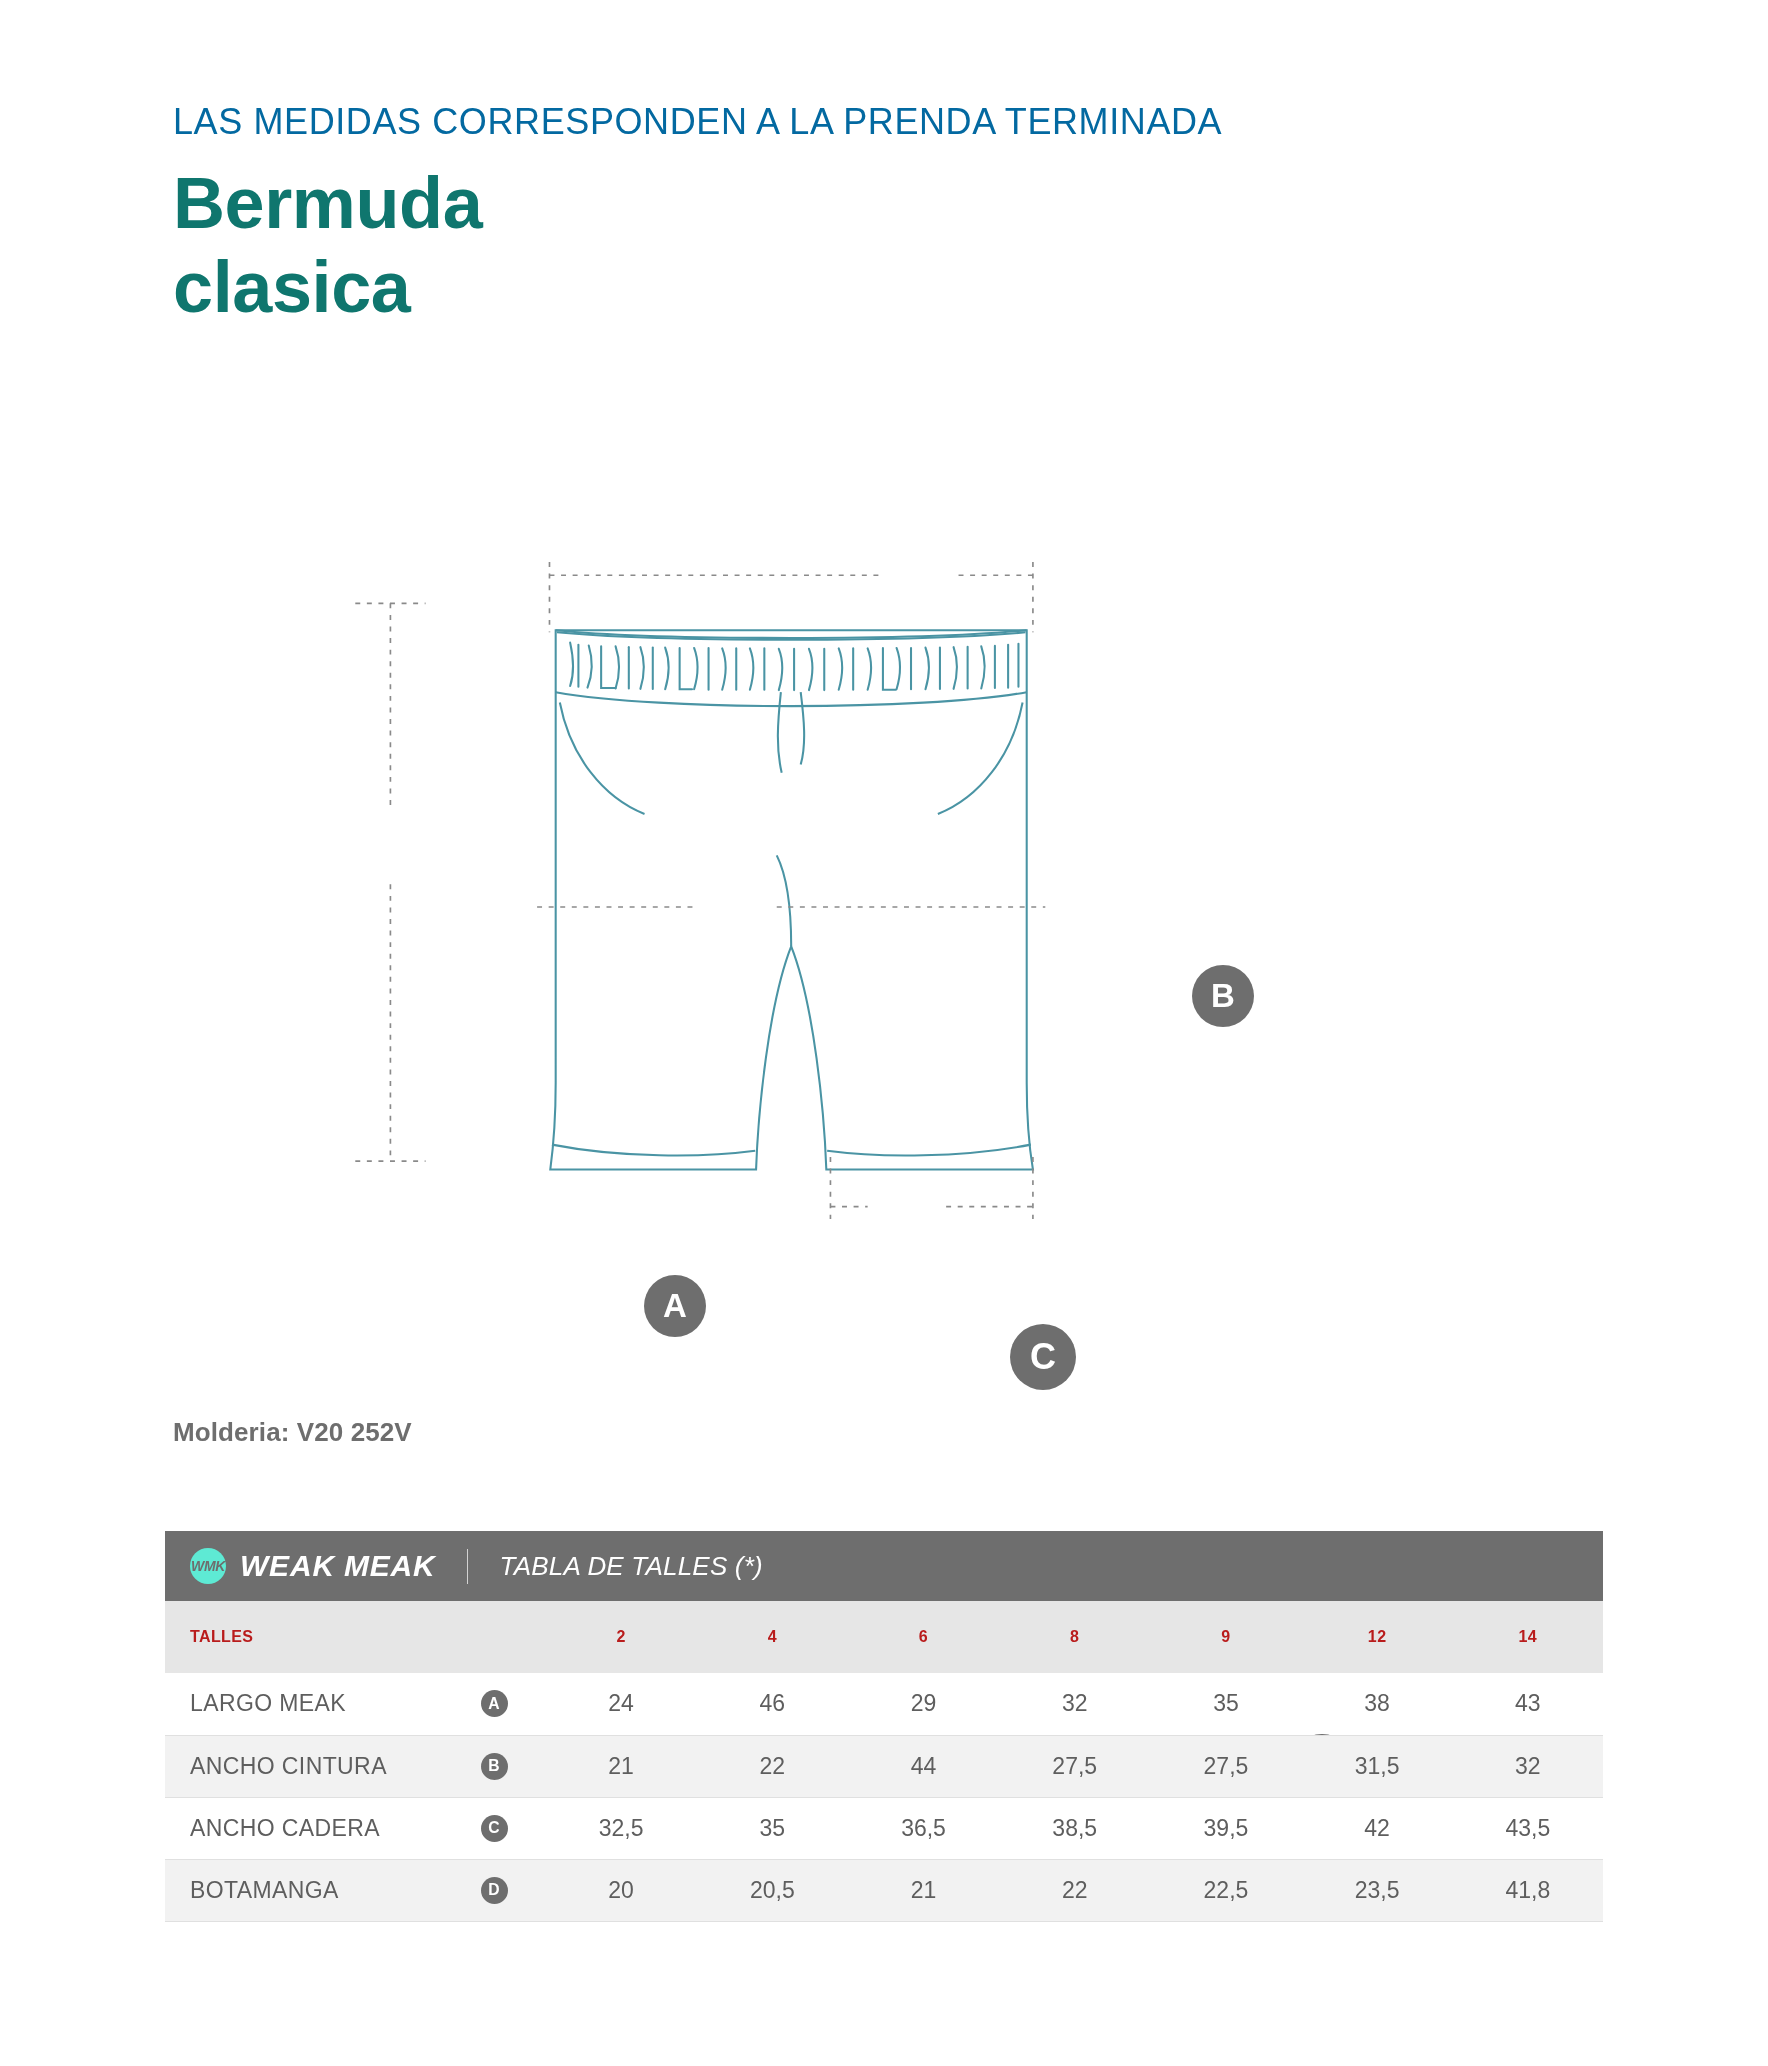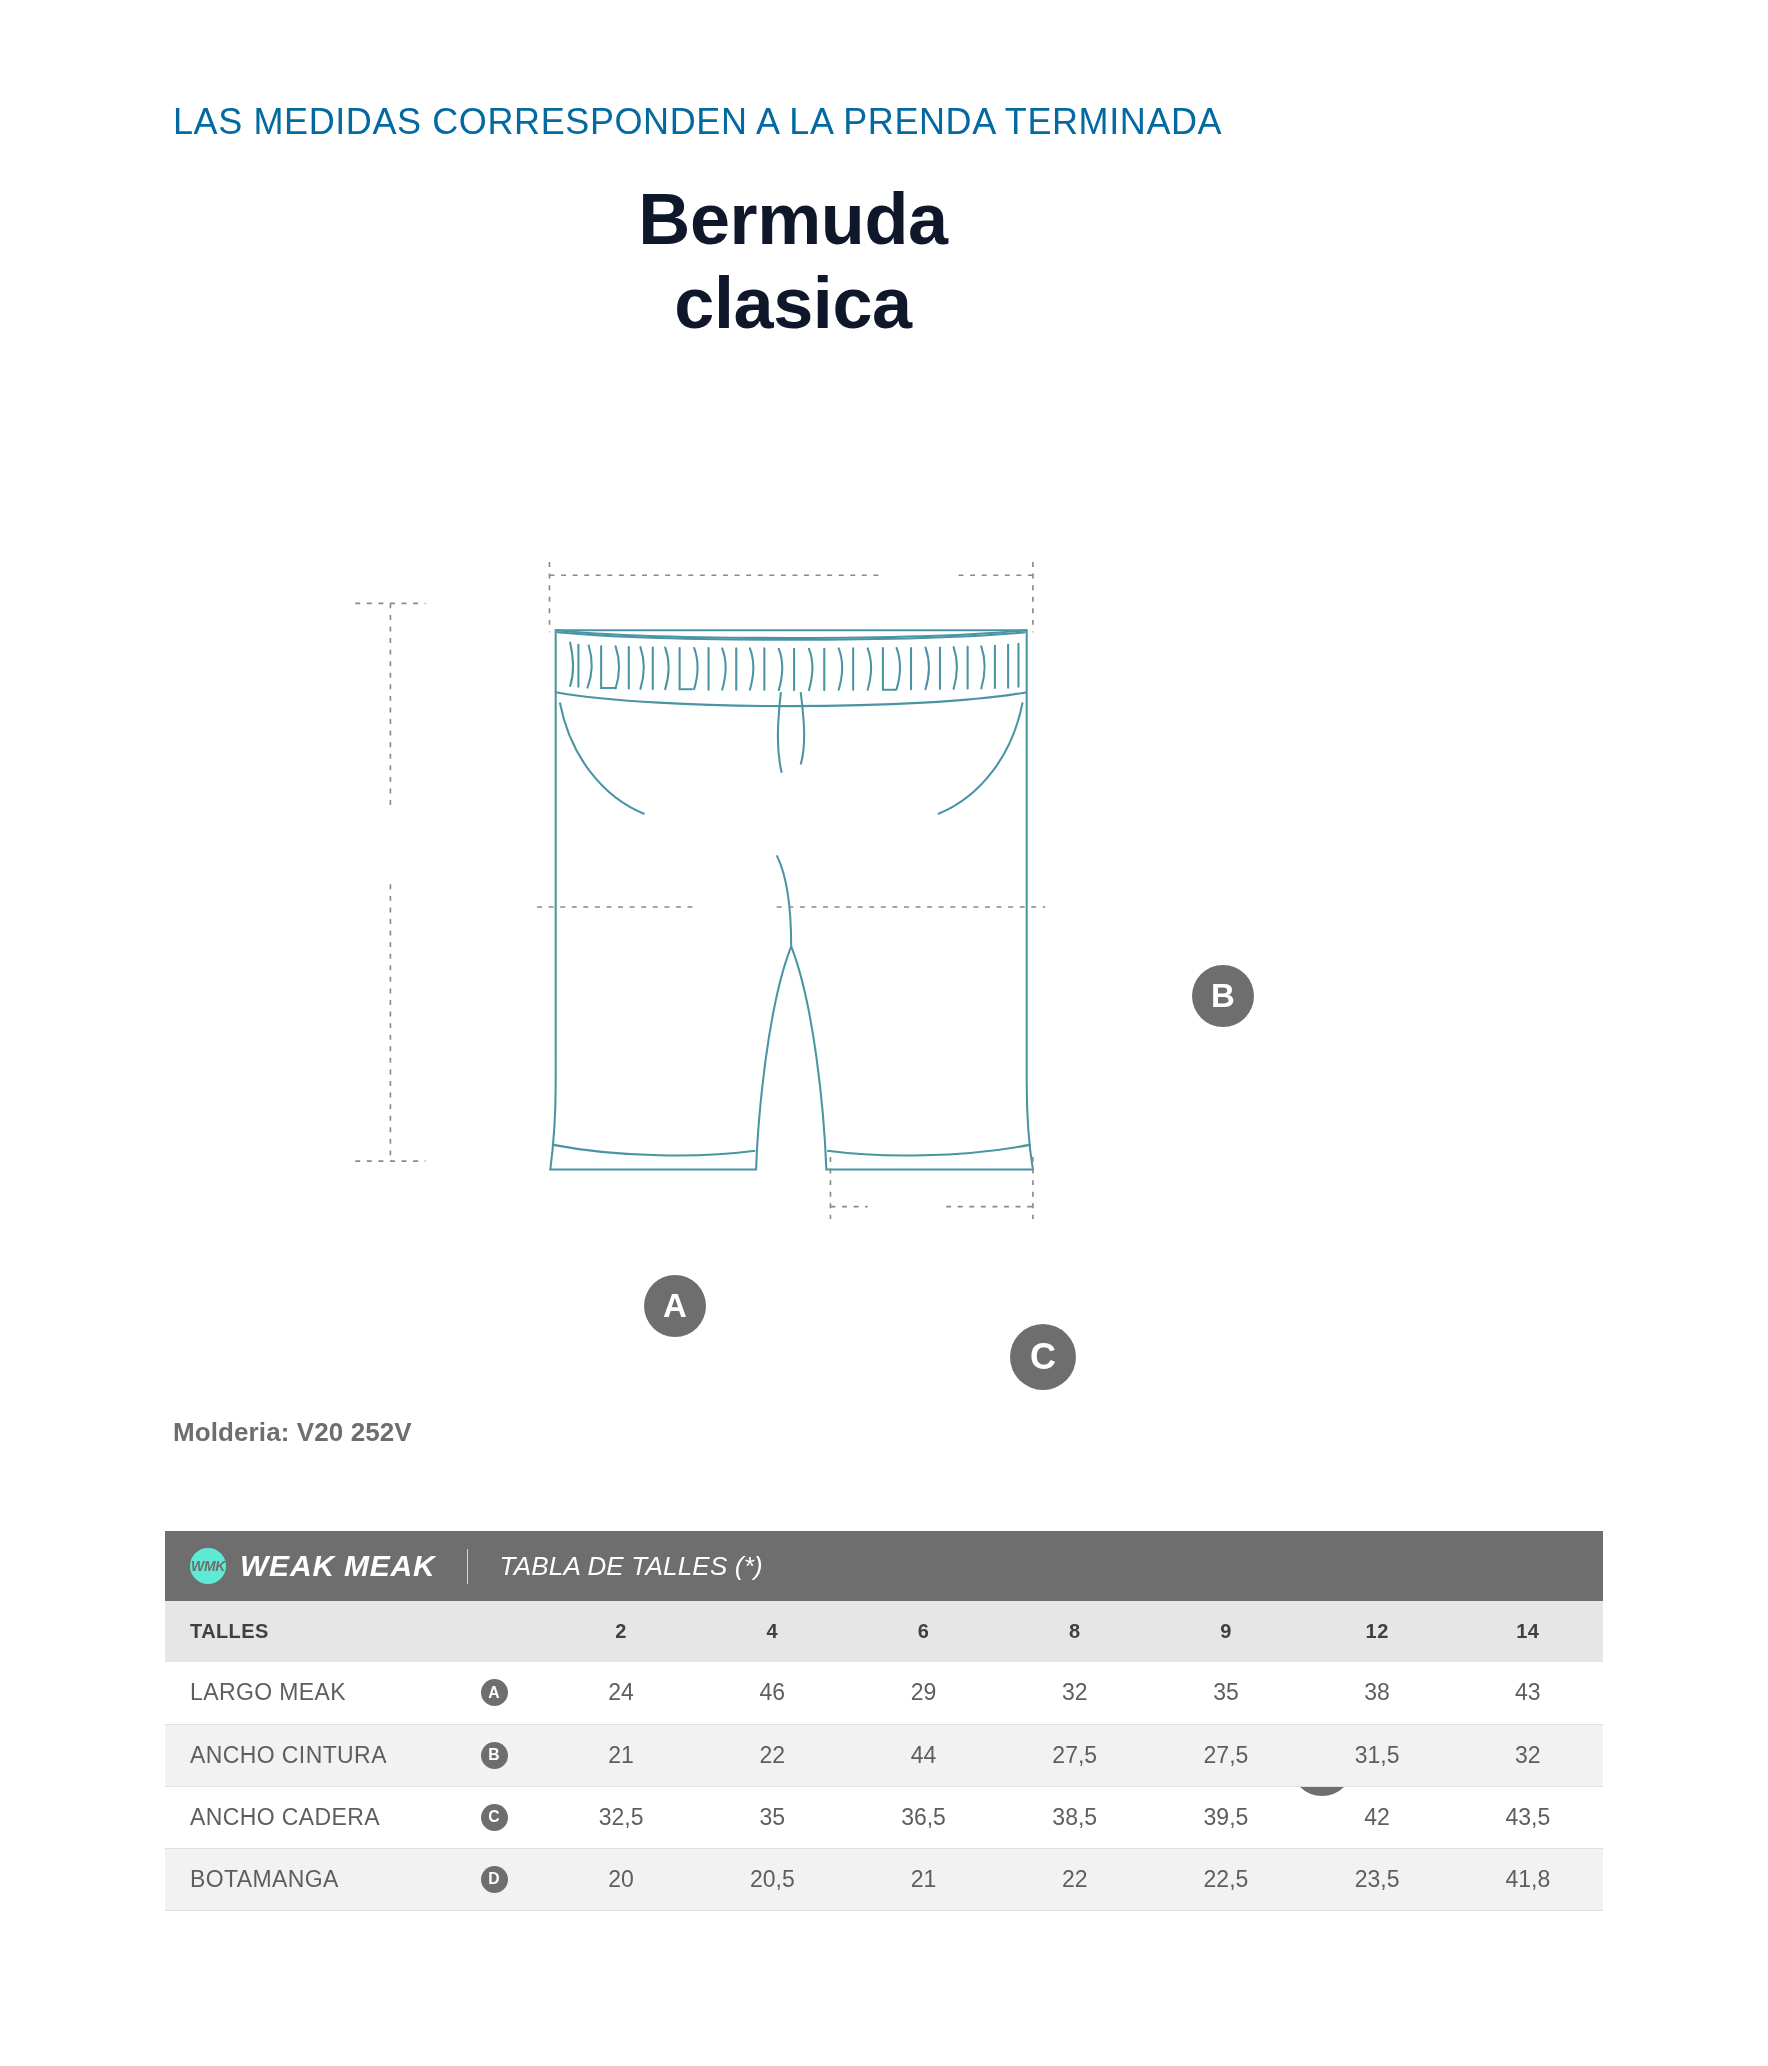--- a/index.html
+++ b/index.html
@@ -33,27 +33,26 @@
   }
   .eyebrow {
     font-size: 36px;
     letter-spacing: 0.6px;
     color: #0369a1;
     font-weight: 400;
     line-height: 1.1;
     white-space: nowrap;
   }
   .title {
-    margin-top: 35px;
+    margin-top: 19px;
     font-size: 72px;
     font-weight: bold;
-    color: #0f172a;
+    color: #0f766e;
     line-height: 1.17;
     letter-spacing: -0.4px;
-    text-align: center;
   }
 
   
   .illustration {
     position: absolute;
     left: 289px;
     top: 467px;
     width: 992px;
     height: 909px;
   }
@@ -127,23 +126,23 @@
   .brand-sub {
     font-size: 26px;
     color: #ffffff;
     letter-spacing: 0.2px;
     font-weight: 400;
     font-style: italic;
   }
 
   table.sizes thead tr.sizerow th {
     background: #e6e6e6;
-    color: #404040;
-    height: 61px;
-    font-size: 20px;
+    color: #b91c1c;
+    height: 72px;
+    font-size: 16px;
     font-weight: bold;
     letter-spacing: 0.4px;
   }
   table.sizes thead tr.sizerow th.label-col {
     text-align: left;
     padding-left: 25px;
   }
 
   table.sizes tbody td {
     height: 62px;

